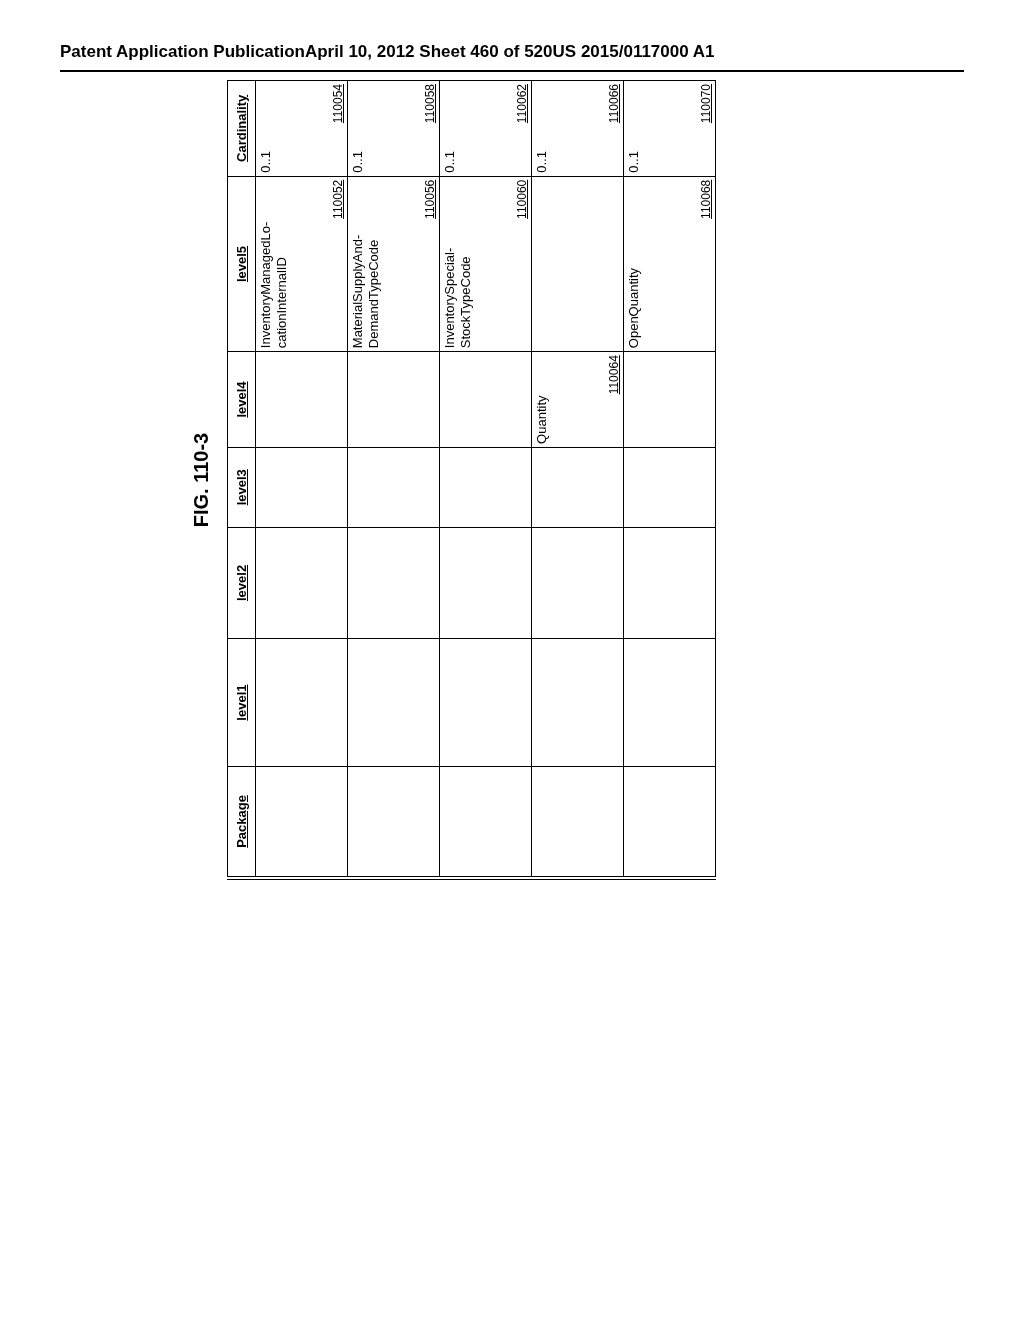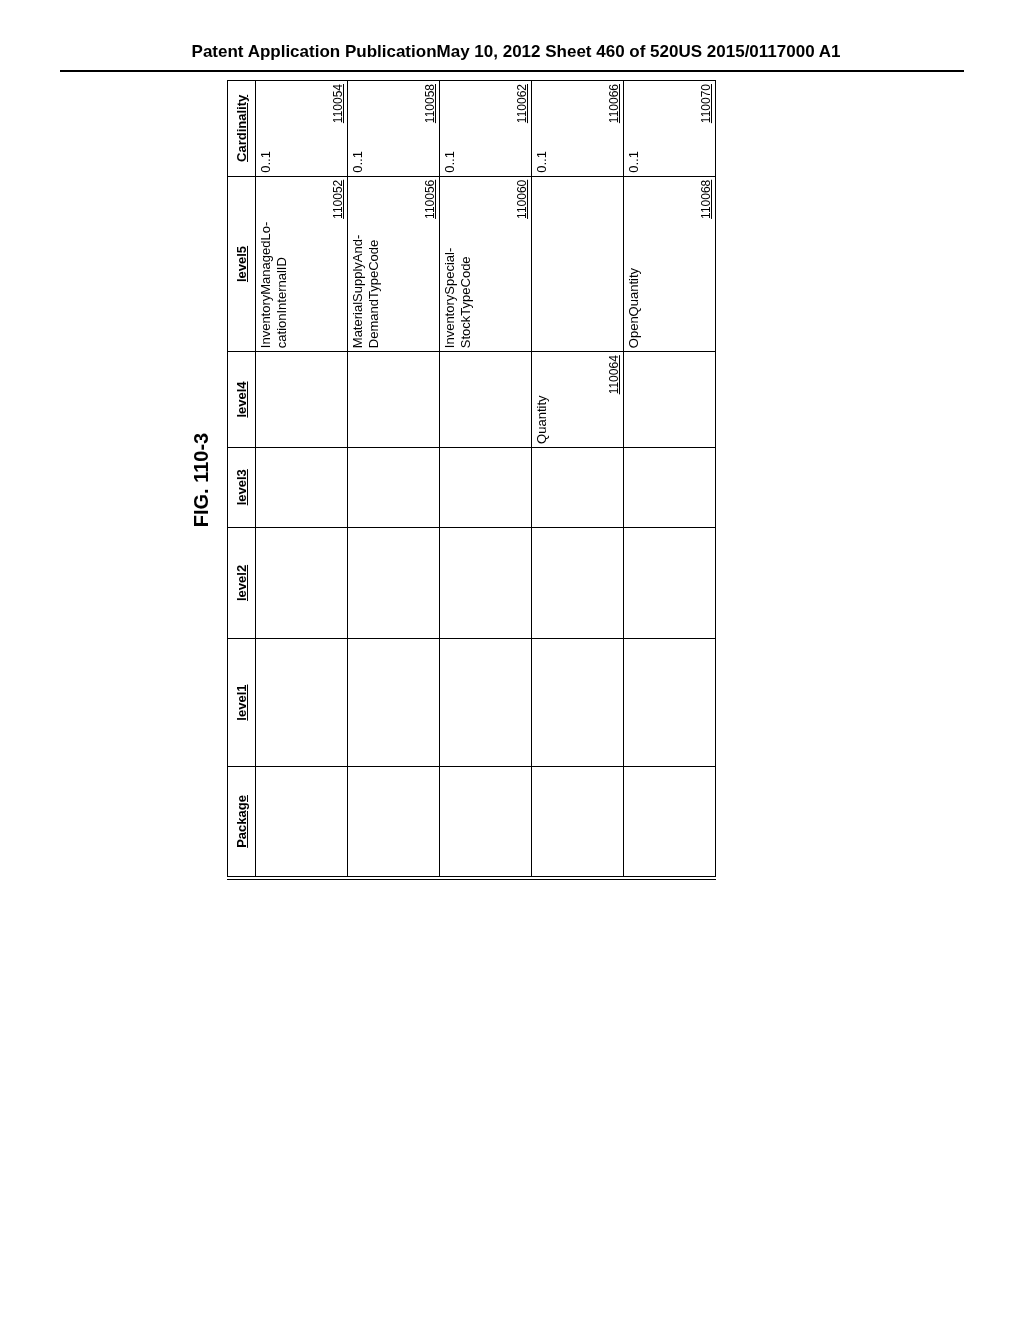--- a/index.html
+++ b/index.html
@@ -11,21 +11,21 @@
       position: relative;
       color: #000;
     }
     .header {
       position: absolute;
       top: 42px;
       left: 0;
       width: 100%;
       padding: 0 52px 6px 60px;
       display: flex;
-      justify-content: center;
+      justify-content: flex-start;
       font-size: 17px;
       font-weight: bold;
     }
     .header-rule {
       position: absolute;
       top: 70px;
       left: 60px;
       right: 60px;
       height: 2px;
       background: #000;
@@ -89,21 +89,21 @@
       border-left: 4px double #000 !important;
     }
     .row-short td { height: 54px; }
     .row-med td { height: 80px; }
   </style>
 </head>
 <body>
 
 <div class="header">
   <span>Patent Application Publication</span>
-  <span>May 10, 2012  Sheet 460 of 520</span>
+  <span>April 10, 2012  Sheet 460 of 520</span>
   <span>US 2015/0117000 A1</span>
 </div>
 <div class="header-rule"></div>
 
 <div class="figure-area">
   <div class="fig-label">FIG. 110-3</div>
   <table class="data">
     <colgroup>
       <col class="col-pkg">
         <col class="col-l1">

